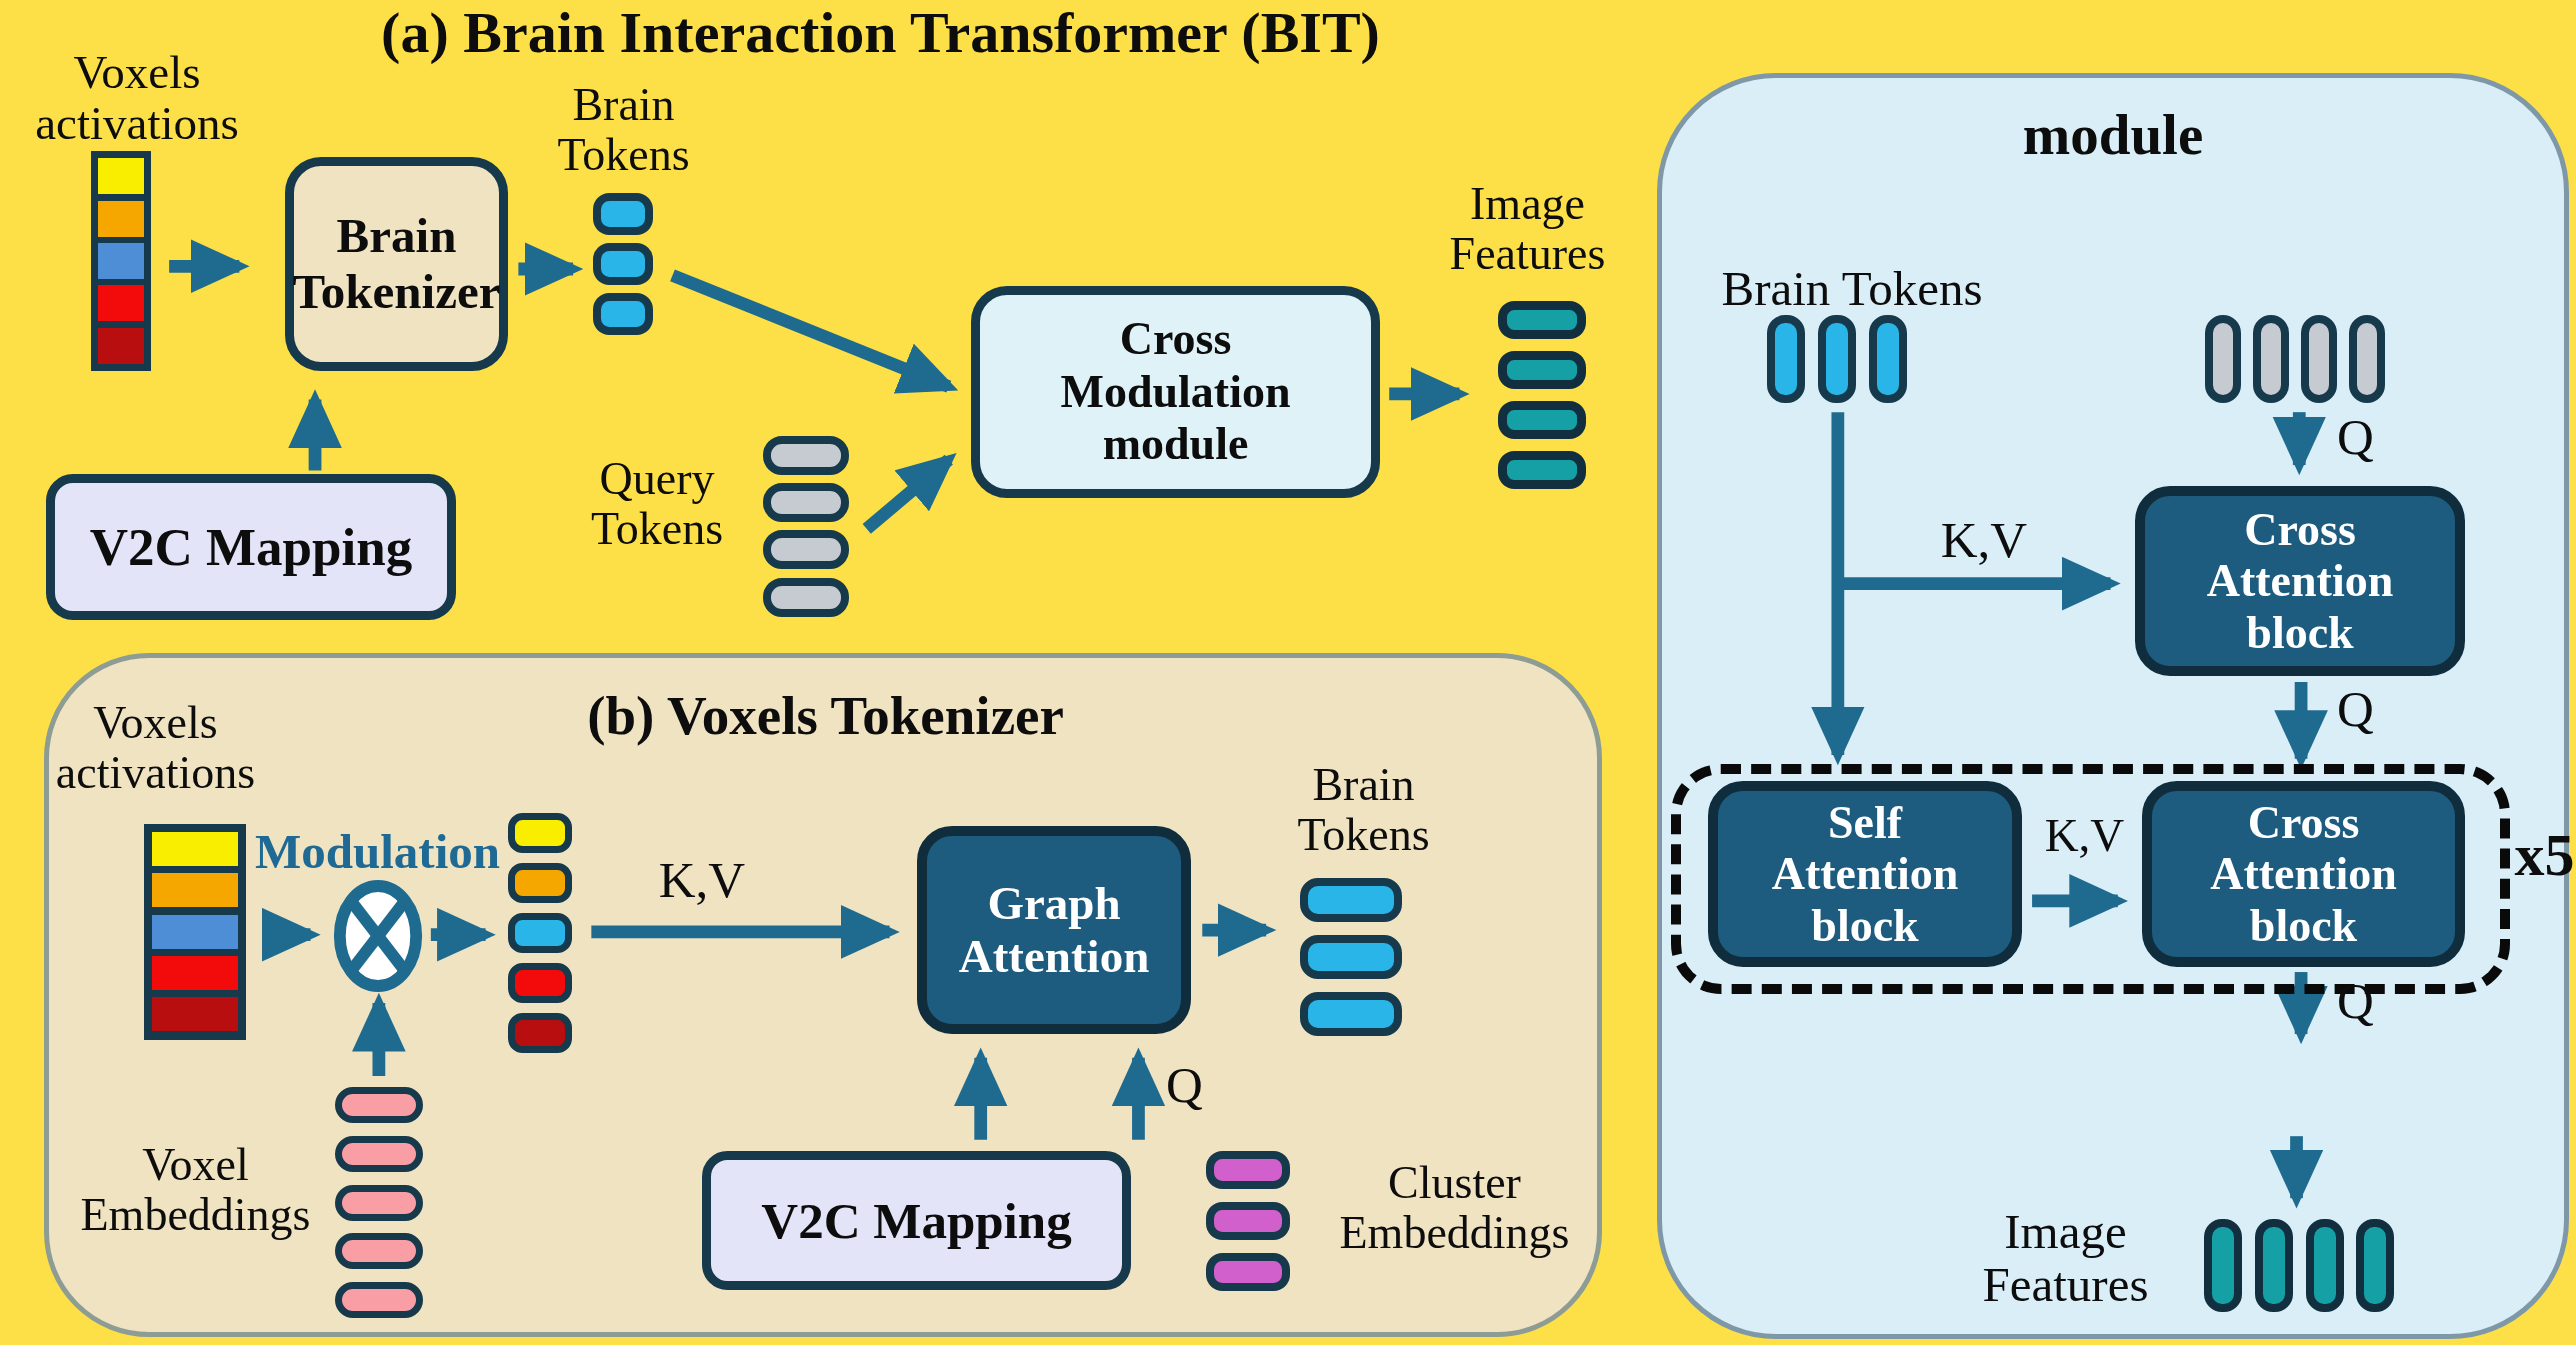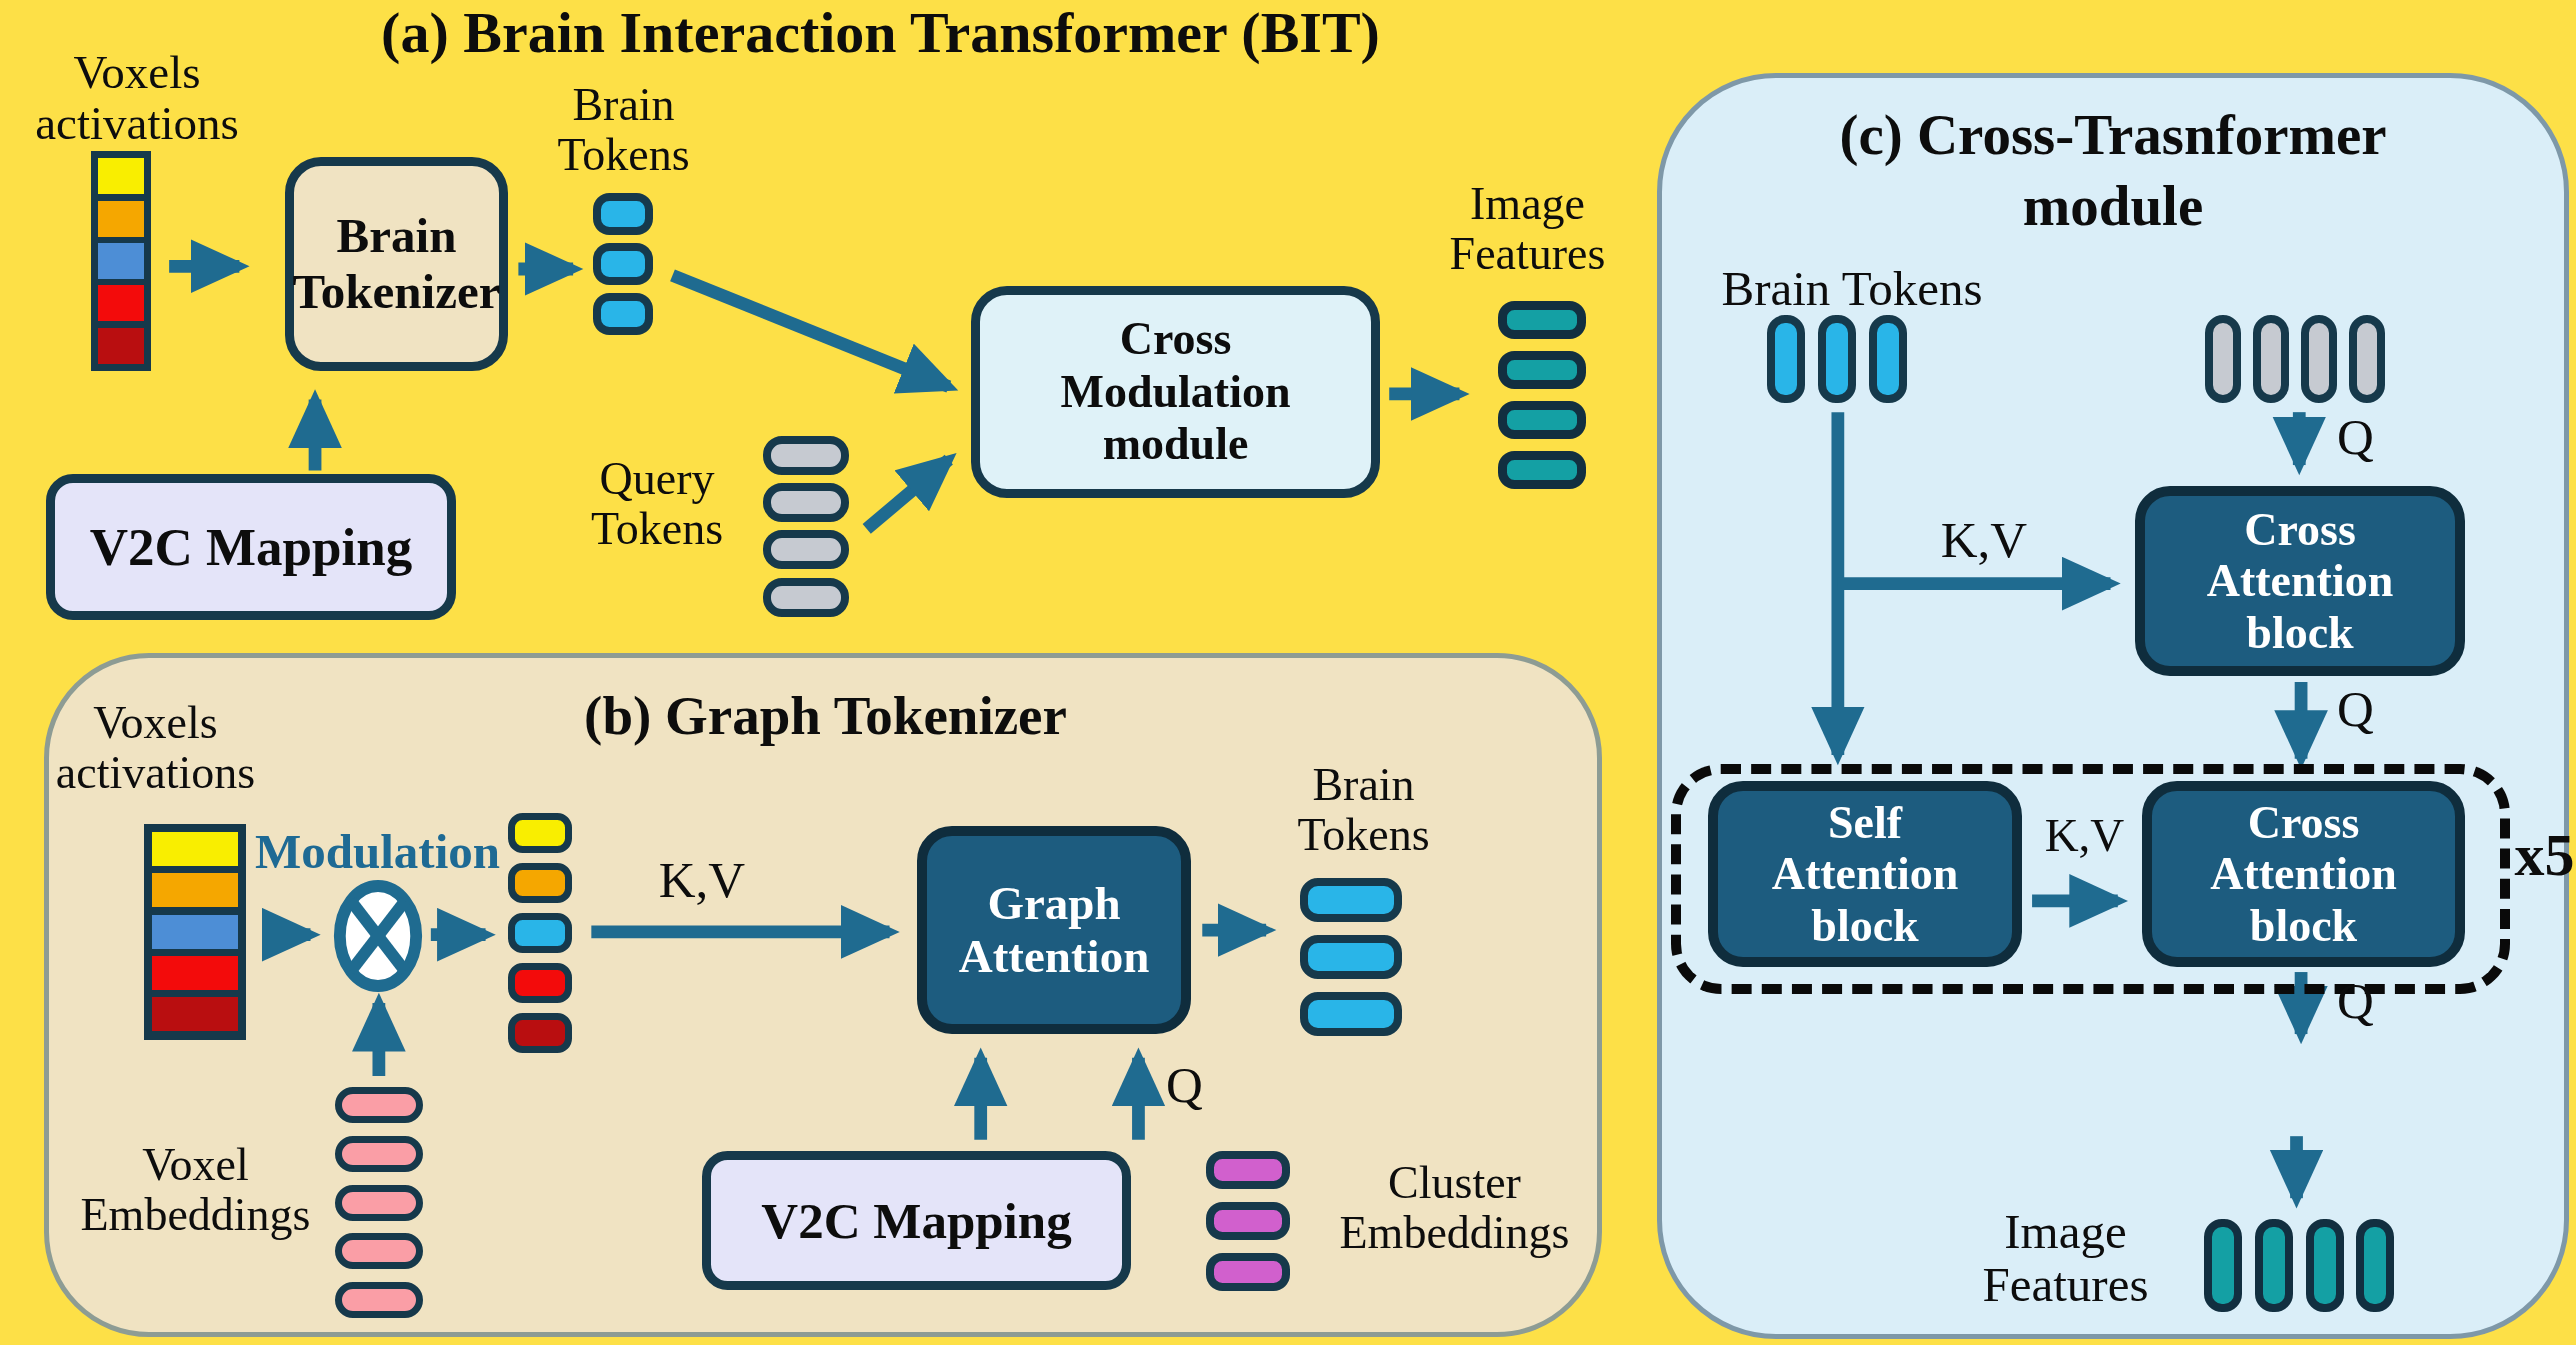--- a/index.html
+++ b/index.html
@@ -130,21 +130,21 @@
     <div>Features</div>
   </div>
 
   <div class="abs pillcol" style="left:1498px;top:301px;gap:12px;--pw:88px;--ph:38px;--pr:16.4px;--pb:9px;--pillborder:#122f40;">
       <div style="background: rgb(20, 160, 164);"></div>
       <div style="background: rgb(20, 160, 164);"></div>
       <div style="background: rgb(20, 160, 164);"></div>
       <div style="background: rgb(20, 160, 164);"></div>
     </div>
 
-  <div class="abs lbl bold" style="left:319px;top:686px;width:1013px;font-size:55px;">(b) Graph Tokenizer</div>
+  <div class="abs lbl bold" style="left:319px;top:686px;width:1013px;font-size:55px;">(b) Voxels Tokenizer</div>
 
   <div class="abs lbl" style="left:23px;top:698px;width:265px;font-size:46px;">
     <div>Voxels</div>
     <div>activations</div>
   </div>
 
   <div class="abs stack" style="left:144px;top:824px;width:102px;--ch:34px;padding:8.2px;gap:7.3px;">
       <div style="background: rgb(249, 238, 0);"></div>
       <div style="background: rgb(245, 167, 0);"></div>
       <div style="background: rgb(77, 142, 214);"></div>
@@ -210,21 +210,20 @@
       <div style="background: rgb(209, 96, 205);"></div>
       <div style="background: rgb(209, 96, 205);"></div>
     </div>
 
   <div class="abs lbl" style="left:1304px;top:1158px;width:301px;font-size:46px;">
     <div>Cluster</div>
     <div>Embeddings</div>
   </div>
 
   <div class="abs lbl bold" style="left:1674px;top:99px;width:878px;font-size:57px;line-height:1.25;">
-    <div>(c) Cross-Trasnformer</div>
     <div>module</div>
   </div>
 
   <div class="abs lbl" style="left:1697px;top:263px;width:310px;font-size:49px;">Brain Tokens</div>
 
 
   <div class="abs pillrow" style="left:1767px;top:315px;gap:12.8px;--pw:38px;--ph:88px;--pr:18px;--pb:8.2px;">
       <div style="background: rgb(41, 181, 232);"></div>
       <div style="background: rgb(41, 181, 232);"></div>
       <div style="background: rgb(41, 181, 232);"></div>

